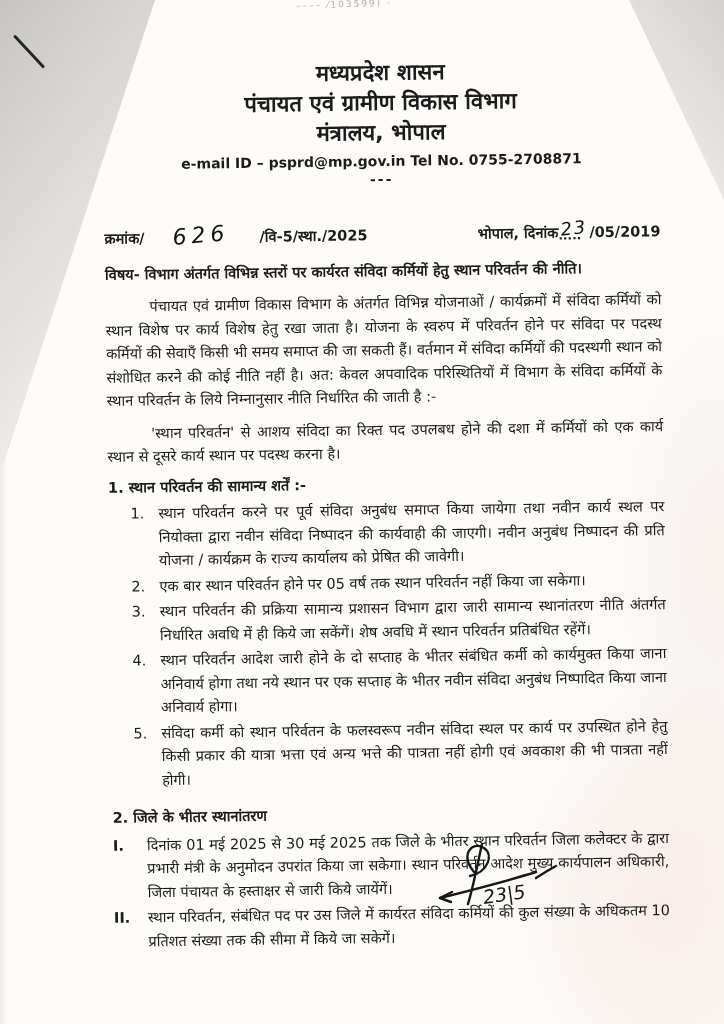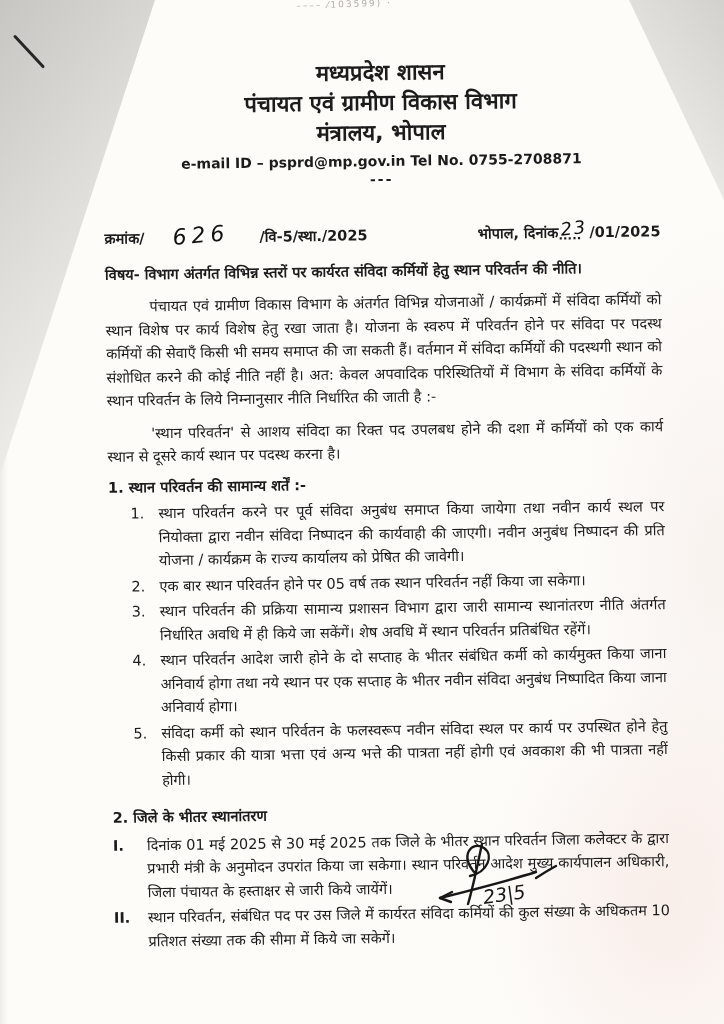--- a/index.html
+++ b/index.html
@@ -109,21 +109,21 @@
 
     <div class="ref-line">
       <span>क्रमांक/</span>
       <span class="hw ref-number">626</span>
       <span>/वि-5/स्था./2025</span>
       <span class="ref-right">भोपाल, दिनांक</span>
       <span class="date-hw-wrap">
         <span class="hw date-hw">23</span>
         <span class="date-dots">.....</span>
       </span>
-      <span>/01/2025</span>
+      <span>/05/2019</span>
     </div>
 
     <div class="subject">विषय- विभाग अंतर्गत विभिन्न स्तरों पर कार्यरत संविदा कर्मियों हेतु स्थान परिवर्तन की नीति।</div>
 
     <div class="para">पंचायत एवं ग्रामीण विकास विभाग के अंतर्गत विभिन्न योजनाओं / कार्यक्रमों में संविदा कर्मियों को स्थान विशेष पर कार्य विशेष हेतु रखा जाता है। योजना के स्वरुप में परिवर्तन होने पर संविदा पर पदस्थ कर्मियों की सेवाएँ किसी भी समय समाप्त की जा सकती हैं। वर्तमान में संविदा कर्मियों की पदस्थगी स्थान को संशोधित करने की कोई नीति नहीं है। अत: केवल अपवादिक परिस्थितियों में विभाग के संविदा कर्मियों के स्थान परिवर्तन के लिये निम्नानुसार नीति निर्धारित की जाती है :-</div>
     <div class="para">'स्थान परिवर्तन' से आशय संविदा का रिक्त पद उपलबध होने की दशा में कर्मियों को एक कार्य स्थान से दूसरे कार्य स्थान पर पदस्थ करना है।</div>
 
     <div class="sec-heading">1. स्थान परिवर्तन की सामान्य शर्तें :-</div>
     <div class="num-list">
       <div class="list-item">

